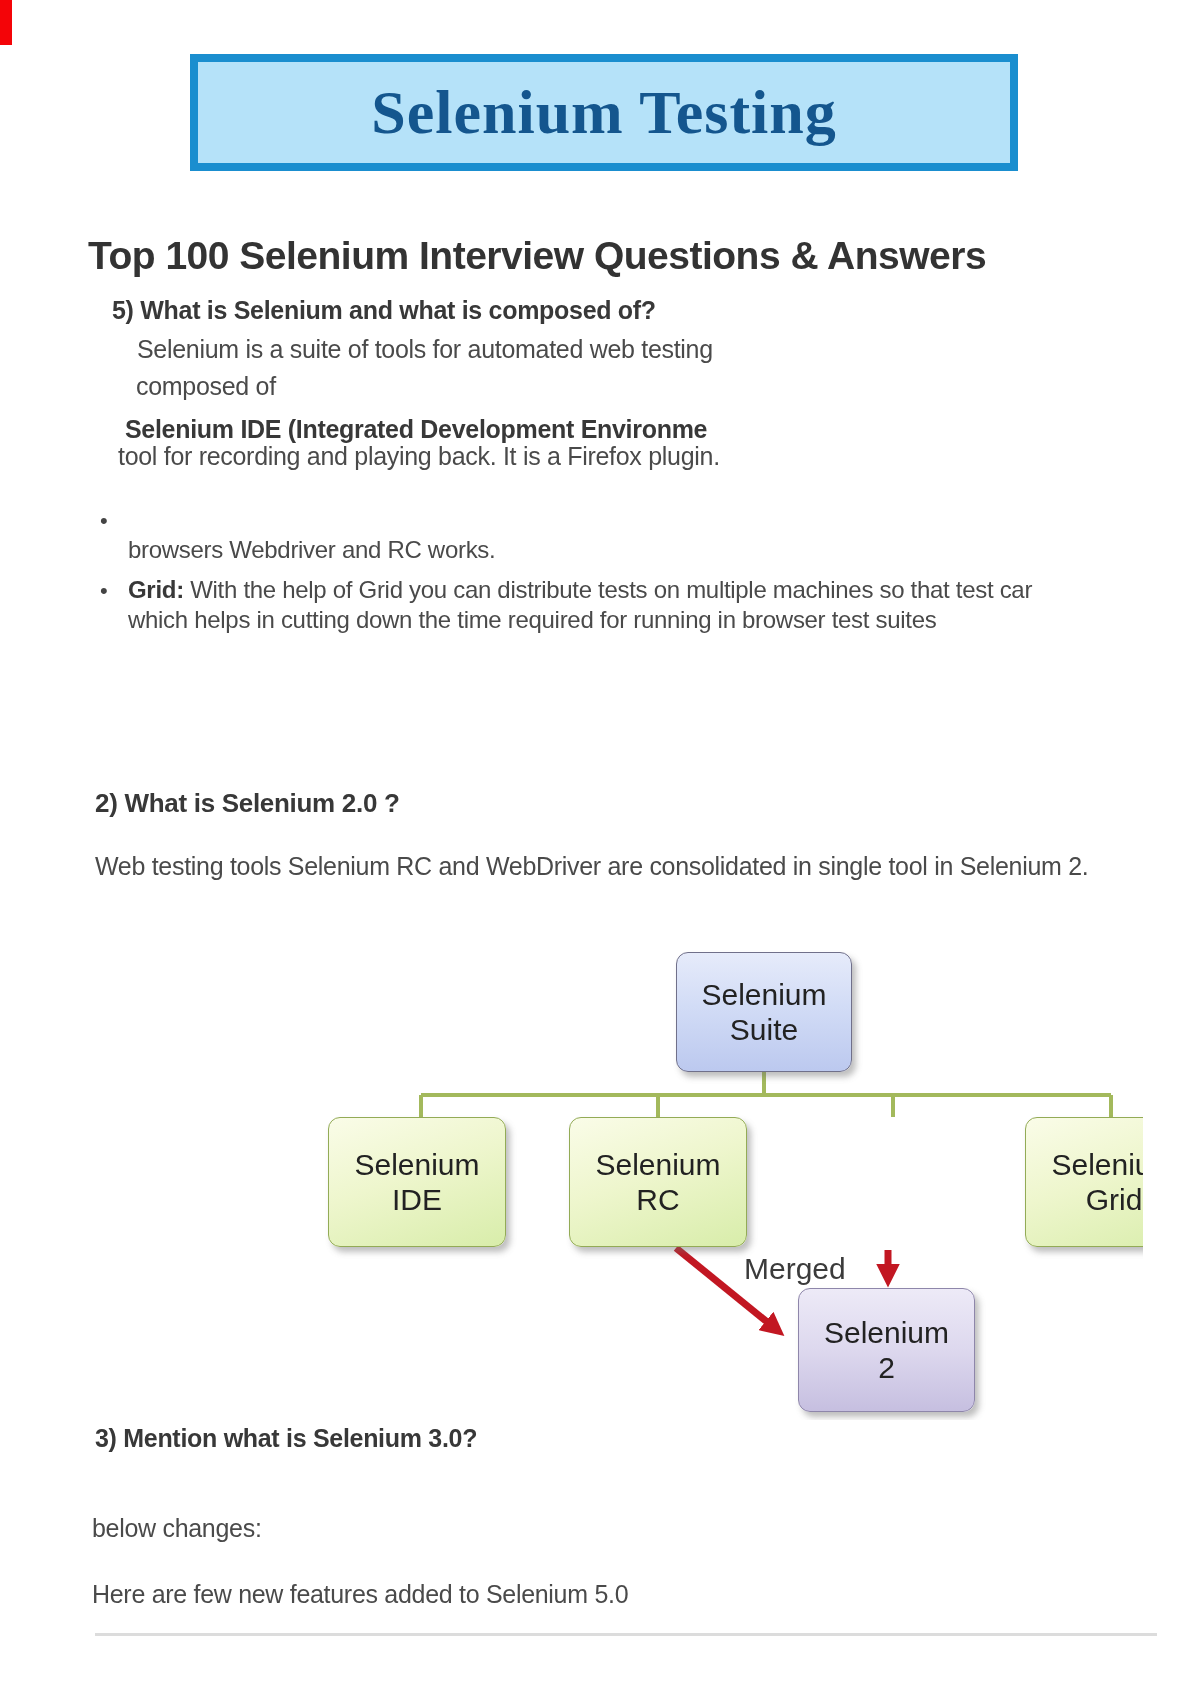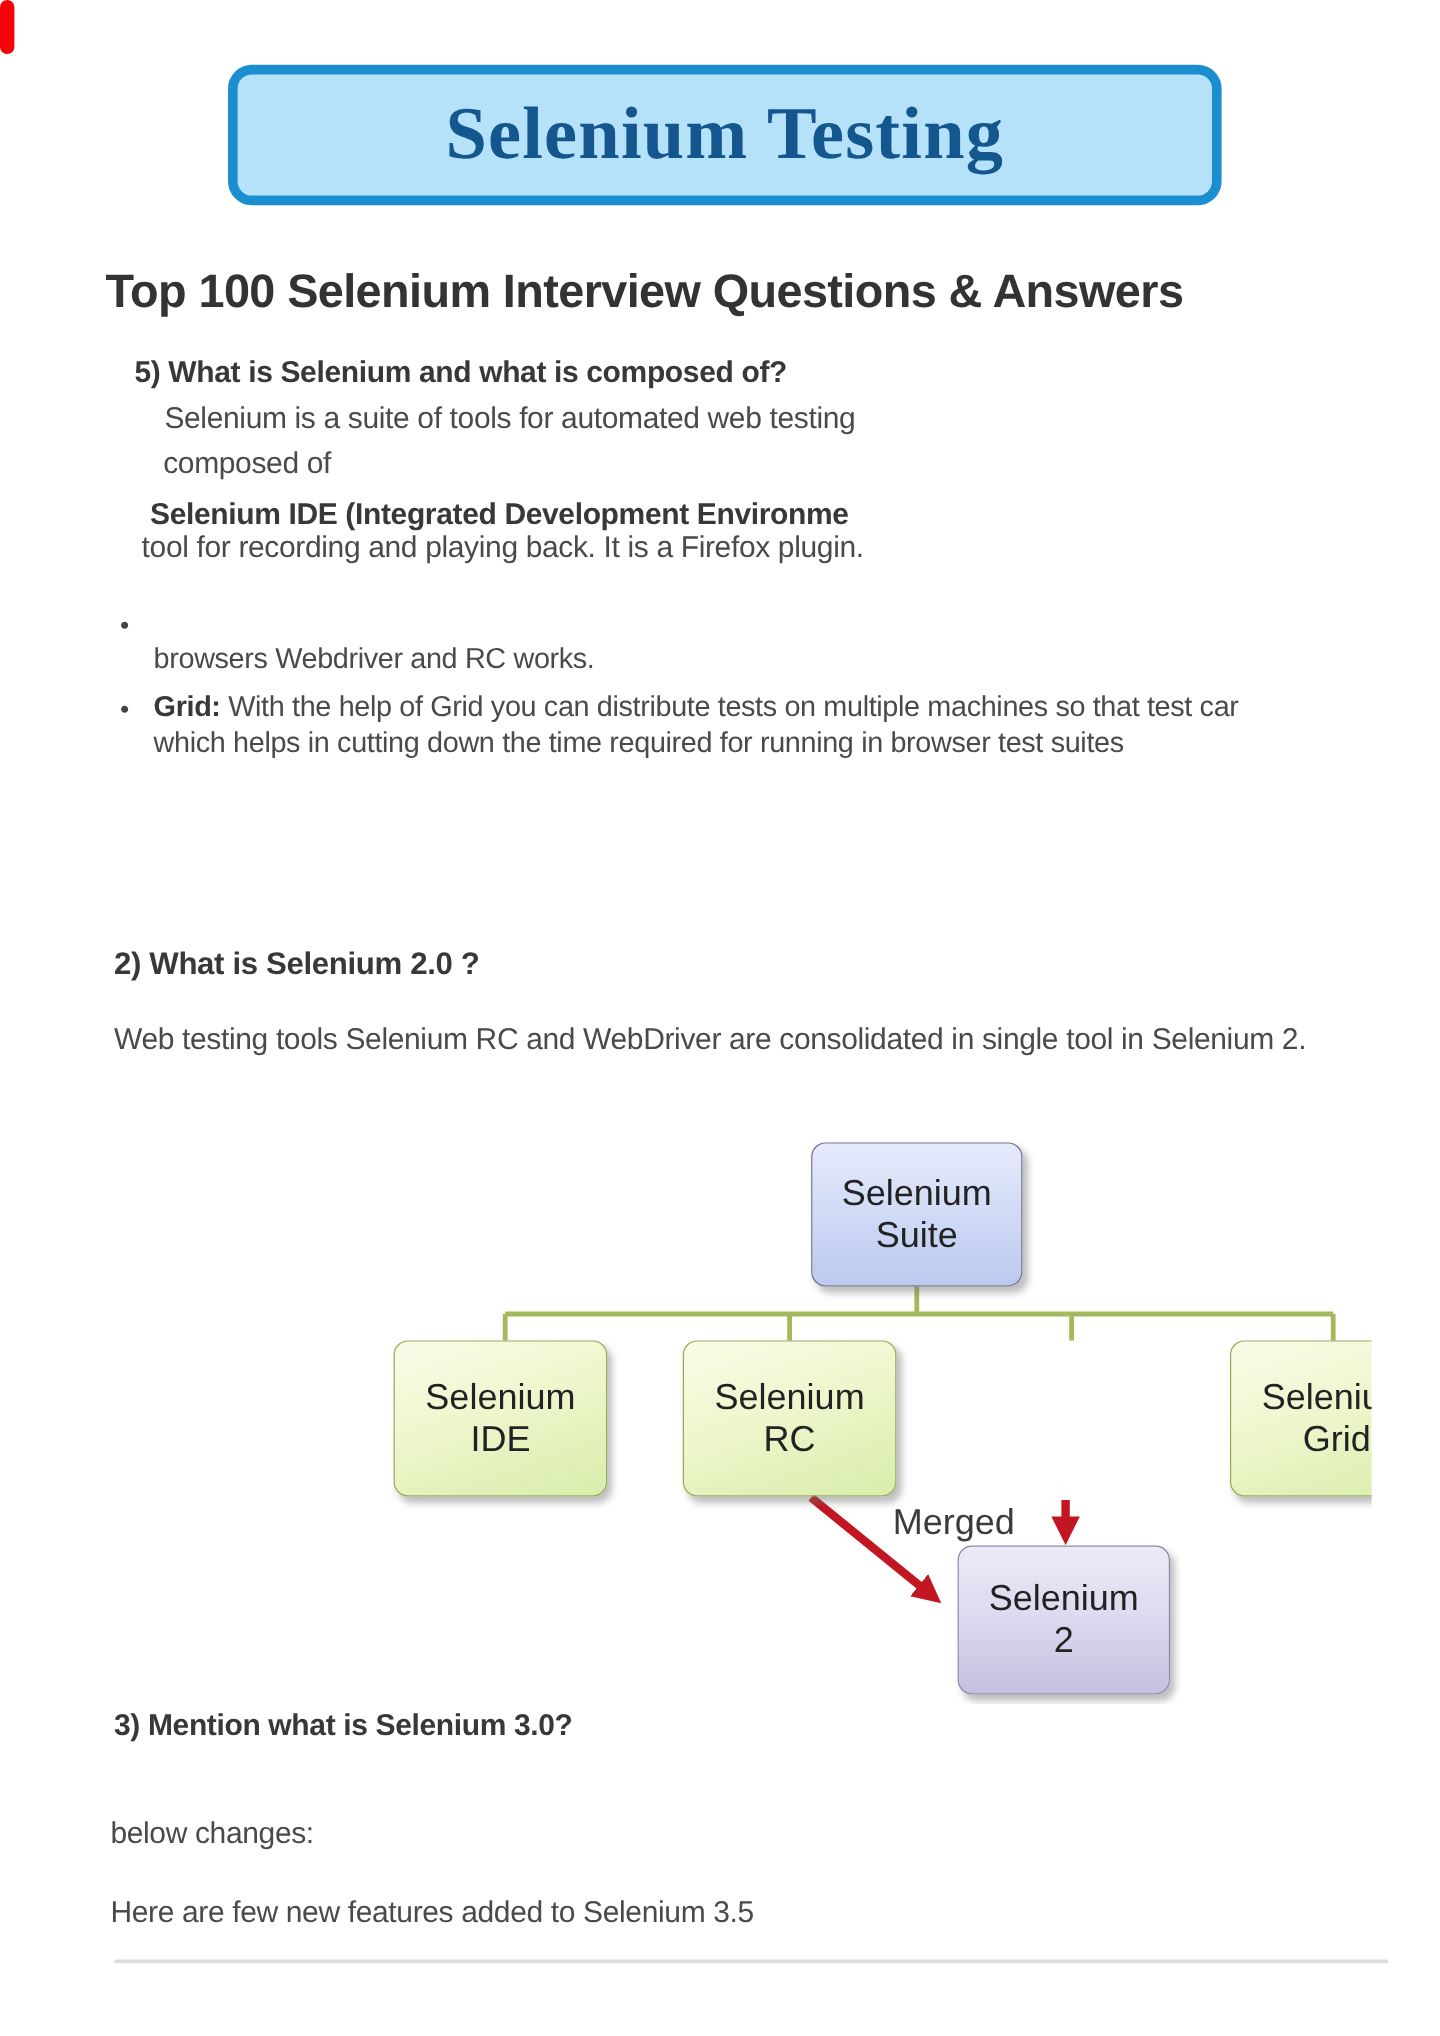--- a/index.html
+++ b/index.html
@@ -1,34 +1,34 @@
 <!DOCTYPE html>
 <html><head>
 <meta charset="utf-8">
 <style>
   html,body{margin:0;padding:0;background:#ffffff;}
   .page{
     position:relative;width:1200px;height:1697px;background:#ffffff;overflow:hidden;
     font-family:"Liberation Sans","DejaVu Sans",sans-serif;
   }
-  .abs{position:absolute;border-radius:20px;}
+  .abs{position:absolute;}
   
   .red-strip{left:0;top:0;width:12px;height:45px;background:#f40408;}
   
   .banner{
     left:190px;top:54px;width:828px;height:117px;box-sizing:border-box;
     background:#b5e2f9;border:8px solid #1a8ecf;
     display:flex;align-items:center;justify-content:center;
   }
   .banner-title{
     font-family:"Liberation Serif","DejaVu Serif",serif;font-weight:bold;
     font-size:62px;color:#14568e;letter-spacing:1px;white-space:nowrap;
   }
   
-  .h1{left:88px;top:222px;font-size:39px;font-weight:bold;color:#333333;letter-spacing:-0.5px;white-space:nowrap;}
+  .h1{left:88px;top:234px;font-size:39px;font-weight:bold;color:#333333;letter-spacing:-0.5px;white-space:nowrap;}
   
   .t{white-space:pre;color:#4a4a4a;font-size:24px;letter-spacing:-0.3px;}
   .bold{font-weight:bold;color:#383838;}
   .qhead{font-weight:bold;color:#383838;font-size:25px;white-space:nowrap;letter-spacing:-0.3px;}
   .para{font-size:25px;color:#4a4a4a;white-space:nowrap;letter-spacing:-0.3px;}
   .bullet-dot{font-size:22px;color:#444444;}
   
   .diagram{left:285px;top:900px;width:858px;height:520px;overflow:hidden;}
   .dg-svg{position:absolute;left:0;top:0;}
   .node{
@@ -123,17 +123,17 @@
     <div class="abs merged-label">Merged</div>
 
     <div class="node node-result">
       <div class="line">Selenium</div>
       <div class="line">2</div>
     </div>
   </div>
 
   <div class="abs qhead" style="left:95px;top:1424px;">3) Mention what is Selenium 3.0?</div>
   <div class="abs para" style="left:92px;top:1514px;">below changes:</div>
-  <div class="abs para" style="left:92px;top:1580px;">Here are few new features added to Selenium 3.5</div>
+  <div class="abs para" style="left:92px;top:1580px;">Here are few new features added to Selenium 5.0</div>
 
   <div class="abs divider"></div>
 
 </div>
 
 </body></html>

